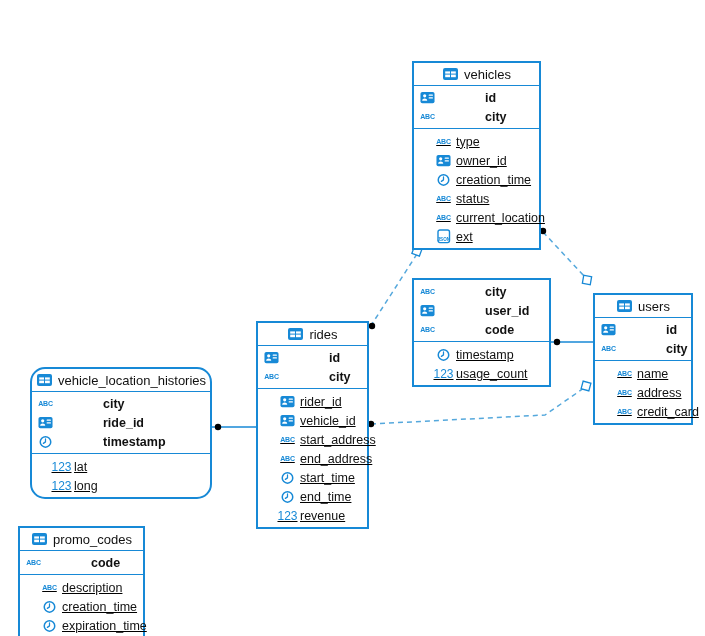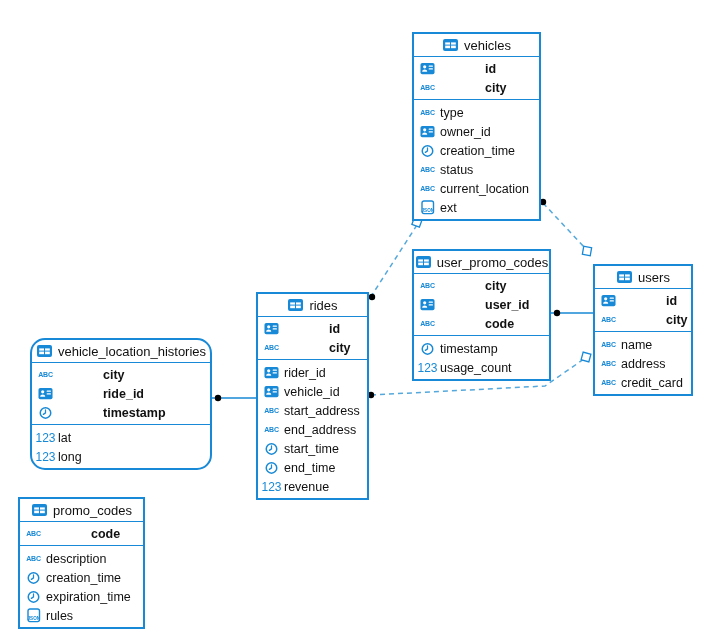--- a/index.html
+++ b/index.html
@@ -1,25 +1,25 @@
 <!DOCTYPE html>
 <html><head>
 <meta charset="utf-8">
 <style>
   html,body{margin:0;padding:0;background:#fff;}
   body{width:705px;height:636px;position:relative;overflow:hidden;
        font-family:"Liberation Sans",sans-serif;-webkit-font-smoothing:antialiased;}
-  #diagram{position:absolute;inset:0;}
+  #diagram{position:absolute;inset:0;margin-top:29px;}
   .table{position:absolute;box-sizing:border-box;background:#fff;
          border:2px solid var(--blue);}
   .thead{height:22px;display:flex;align-items:center;justify-content:center;
          gap:5px;border-bottom:1px solid var(--blue);font-size:13px;color:#111;}
   .tname{font-weight:500;}
   .sec.pk{padding:2px 0;}
-  .sec.flds{border-top:1px solid var(--blue);padding:3px 0 2px;}
+  .sec.flds{border-top:1px solid var(--blue);padding:3px 16px 2px;text-decoration:underline;}
   .row{height:19px;display:flex;align-items:center;gap:4px;
        padding:0 4px 0 5px;font-size:12.5px;color:#111;white-space:nowrap;}
   .sec.pk .fname{font-weight:bold;padding-left:45px;}
   .icon{width:17px;min-width:17px;display:flex;align-items:center;
         justify-content:center;color:var(--blue);}
   .abc{font-size:7px;font-weight:bold;color:var(--blue);letter-spacing:-0.2px;}
   .num{font-size:12px;color:var(--blue);font-weight:500;}
   #wires{position:absolute;inset:0;pointer-events:none;}
   .wire{fill:none;stroke-width:1.5px;}
   .wire.dashed{stroke:var(--dash);stroke-dasharray:5 4;}
@@ -124,32 +124,20 @@
             <svg width="14" height="15" viewBox="0 0 14 15">
               <rect x="1" y="1" width="11.5" height="12.6" rx="2" fill="none" stroke="currentColor" stroke-width="1.4"></rect>
               <text x="6.8" y="11.8" text-anchor="middle" font-size="4.6" font-weight="bold" fill="currentColor" font-family="Liberation Sans, sans-serif">JSON</text>
             </svg>
           </span>
           <span class="fname">ext</span>
         </div>
       </div>
     </div>
     <div class="table" style="left: 412px; top: 249px; width: 139px;">
-      <div class="thead">
-        <span class="icon">
-          <svg width="15" height="12" viewBox="0 0 15 12">
-            <rect x="0" y="0" width="15" height="12" rx="2" fill="currentColor"></rect>
-            <rect x="2.2" y="3.4" width="4.8" height="2.2" fill="#fff"></rect>
-            <rect x="8" y="3.4" width="4.8" height="2.2" fill="#fff"></rect>
-            <rect x="2.2" y="6.6" width="4.8" height="2.6" fill="#fff"></rect>
-            <rect x="8" y="6.6" width="4.8" height="2.6" fill="#fff"></rect>
-          </svg>
-        </span>
-        <span class="tname">user_promo_codes</span>
-      </div>
       <div class="sec pk">
         <div class="row">
           <span class="icon">
             <span class="abc">ABC</span>
           </span>
           <span class="fname">city</span>
         </div>
         <div class="row">
           <span class="icon">
             <svg width="15" height="13" viewBox="0 0 16 13">

